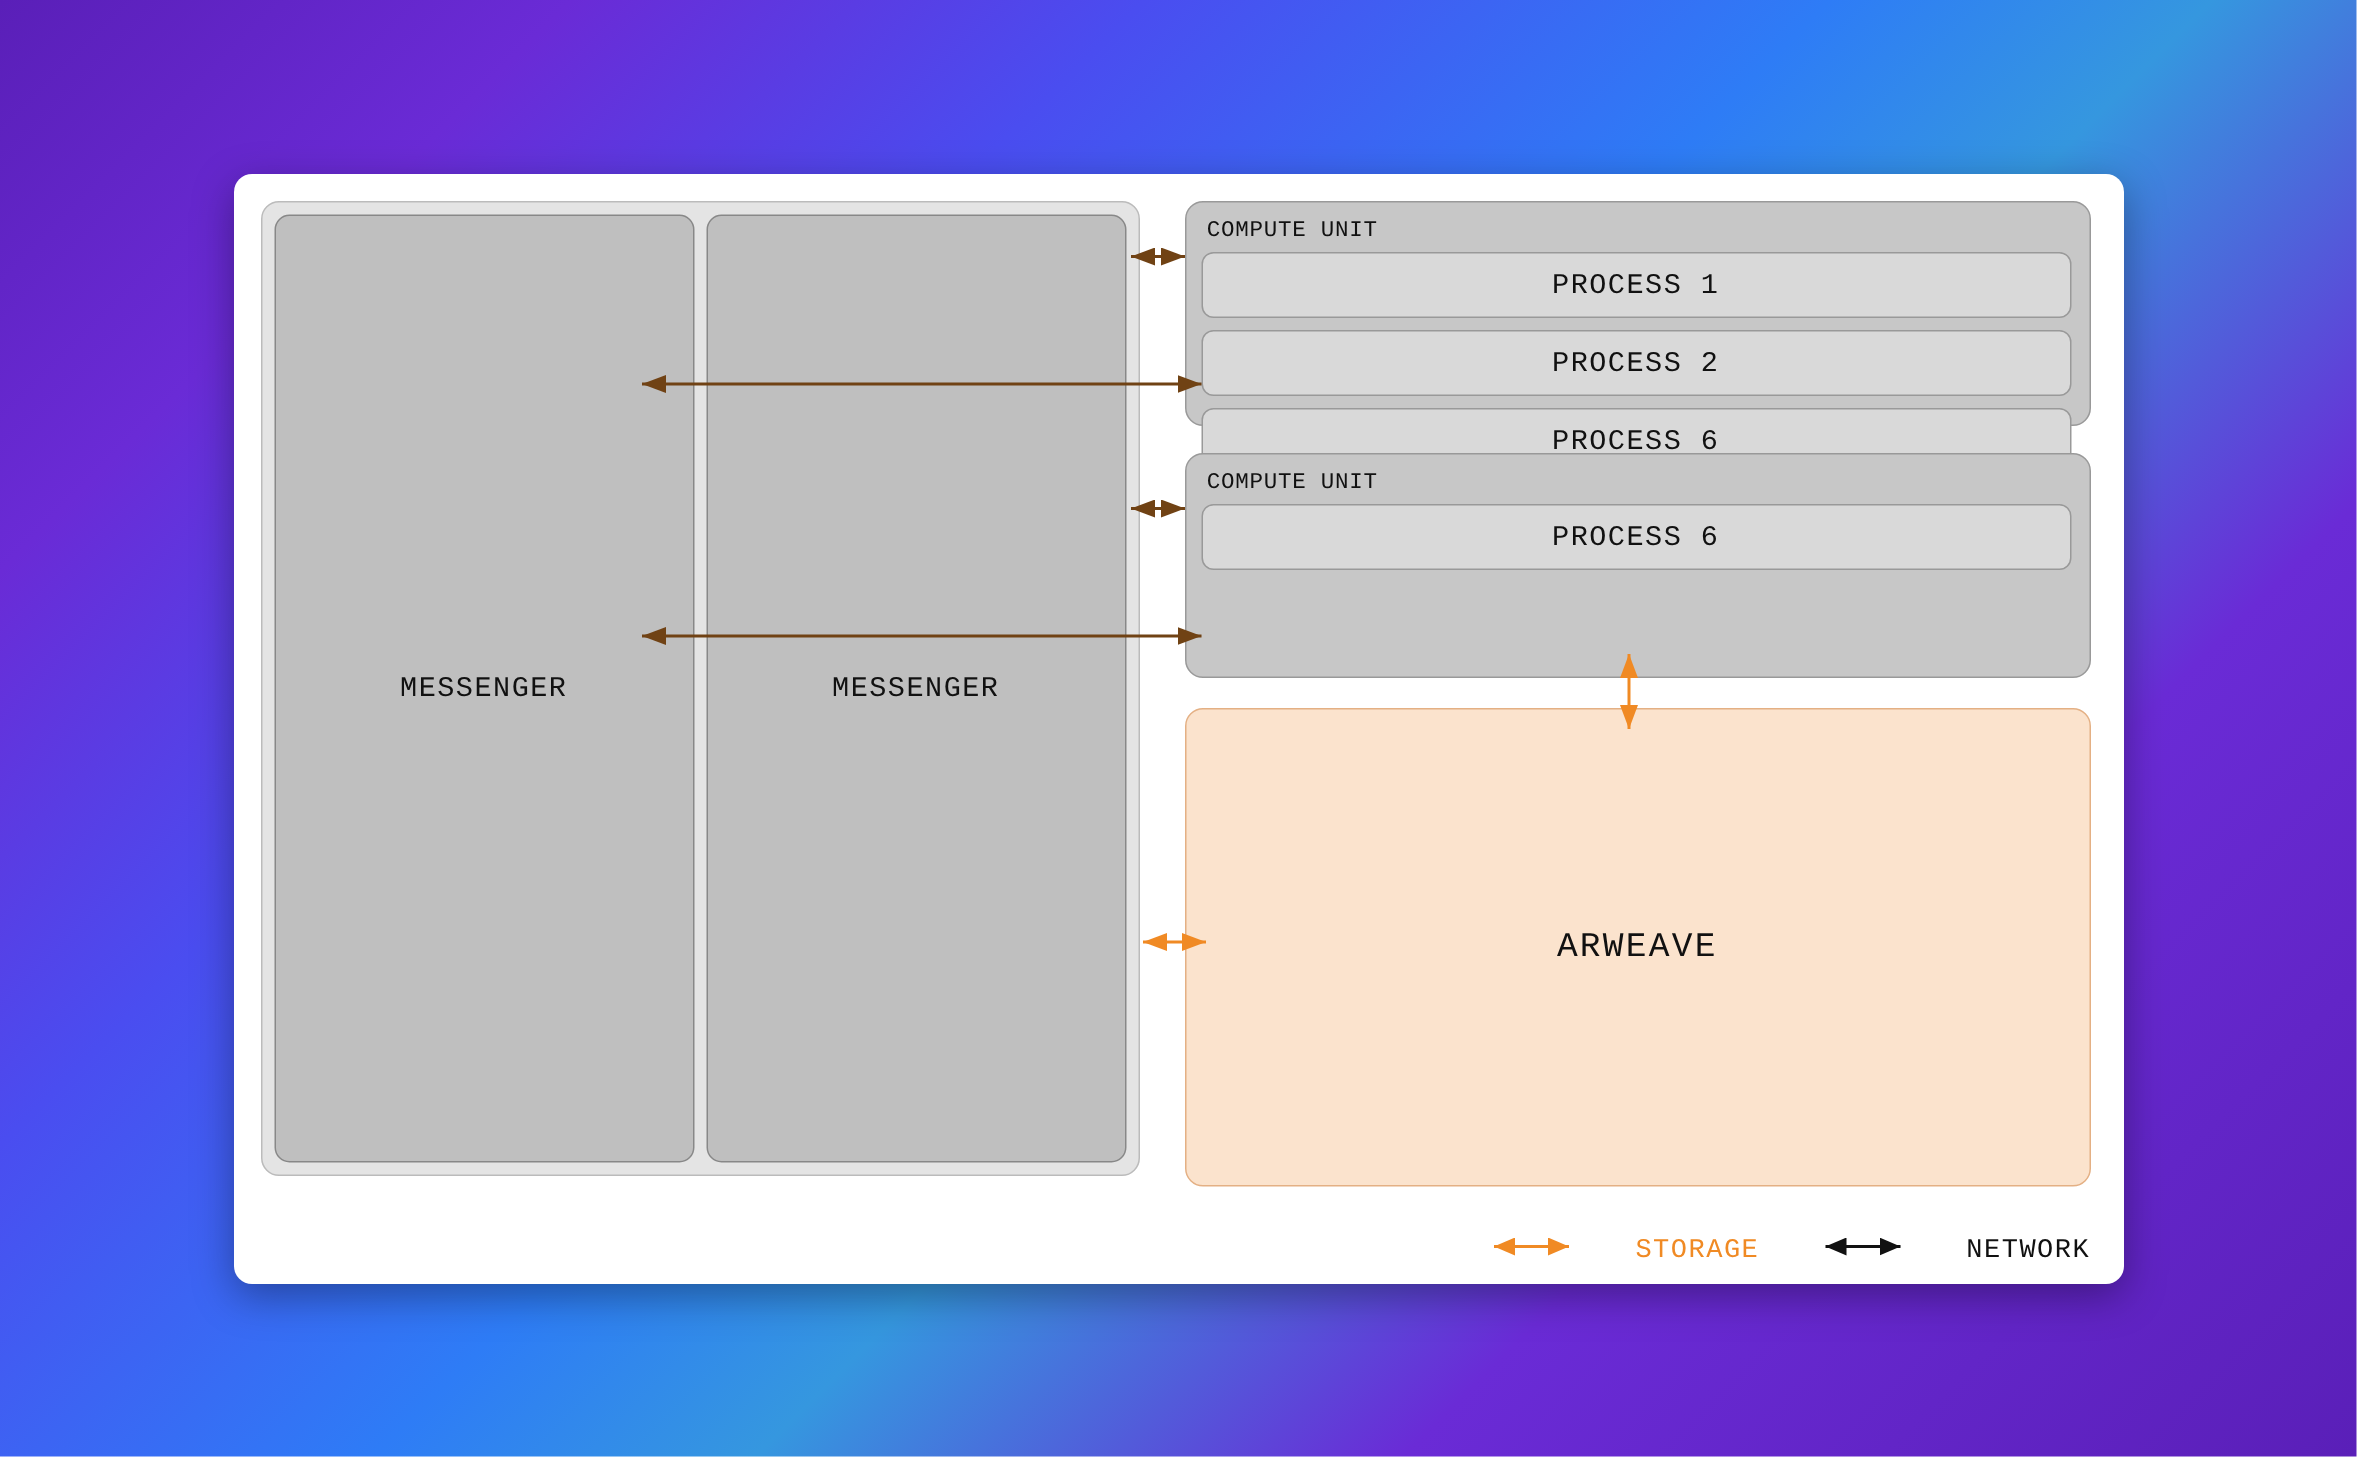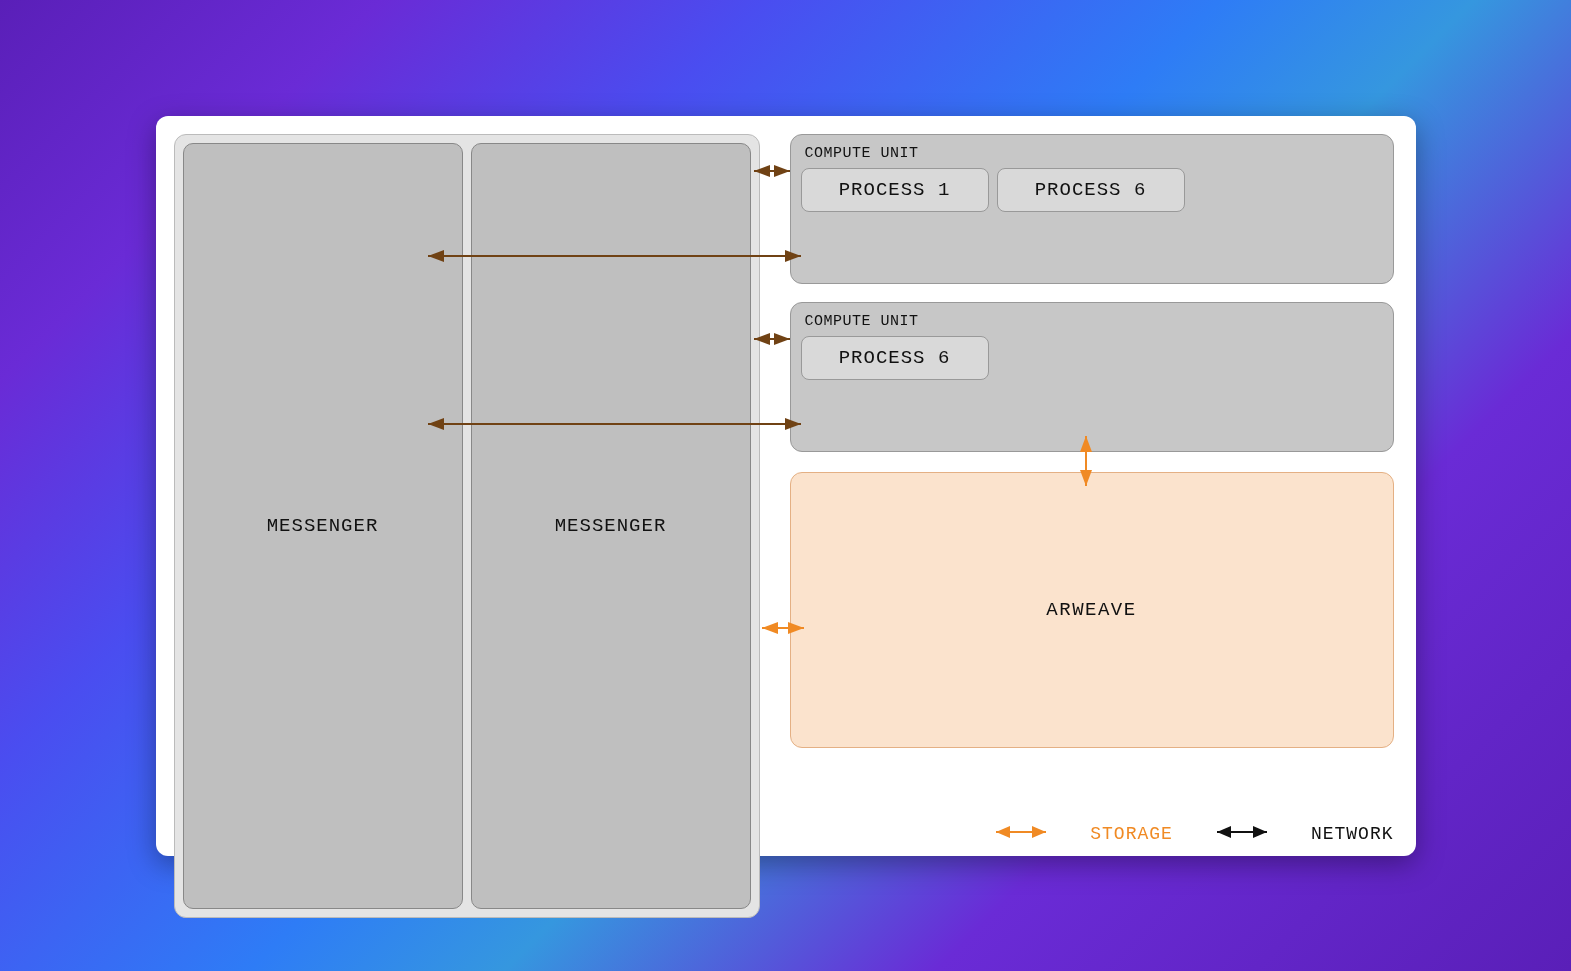--- a/index.html
+++ b/index.html
@@ -16,21 +16,21 @@
     width:1260px; height:740px;
     background:#fff;
     border-radius:12px;
     padding:18px 22px 48px 18px;
     box-shadow:0 8px 28px rgba(0,0,0,.35);
   }
   
   .left-box{
     position:absolute;
     left:18px; top:18px;
-    width:586px; height:784px;
+    width:586px; height:650px;
     background:#e4e4e4;
     border:1px solid #bbb;
     border-radius:12px;
     padding:8px;
     display:flex; gap:8px;
   }
   .pane{
     flex:1;
     background:#bfbfbf;
     border:1px solid #888;
@@ -43,39 +43,39 @@
     position:absolute;
     left:634px; right:22px;
     background:#c7c7c7;
     border:1px solid #999;
     border-radius:12px;
     padding:8px 12px 10px 10px;
   }
   .cu1{ top:18px; height:150px; }
   .cu2{ top:186px; height:150px; }
   .compute-title{ font-size:15px; letter-spacing:.5px; color:#111; padding:2px 2px 6px 4px; }
-  .proc-grid{ display:grid; grid-template-columns:1fr 1fr 1fr; gap:8px; }
+  .proc-grid{ display:grid; grid-template-columns:1fr; gap:8px; }
   .proc{
     background:#d9d9d9;
     border:1px solid #999;
     border-radius:8px;
     height:44px;
     display:flex; align-items:center; justify-content:center;
     font-size:19px; letter-spacing:1px; color:#111;
   }
   
   .arweave{
     position:absolute;
     left:634px; right:22px;
-    top:356px; height:276px;
+    top:356px; height:319px;
     background:#fbe3cd;
     border:1px solid #e4b084;
     border-radius:12px;
     display:flex; align-items:center; justify-content:center;
-    font-size:19px; letter-spacing:1.5px; color:#111;
+    font-size:23px; letter-spacing:1.5px; color:#111;
   }
   
   .legend{
     position:absolute; right:22px; bottom:12px;
     display:flex; align-items:center; gap:40px;
     font-size:18px; letter-spacing:1px;
   }
   .legend .storage-label{ color:#f08a24; }
   .legend .network-label{ color:#111; }
   .legend-arrow{ display:inline-block; vertical-align:middle; }
@@ -95,20 +95,23 @@
     <div class="pane">
       <span>MESSENGER</span>
     </div>
   </div>
 
   <div class="compute cu1">
     <div class="compute-title">COMPUTE UNIT</div>
     <div class="proc-grid">
       <div class="proc">
           <span>PROCESS 1</span>
+        </div>
+      <div class="proc">
+          <span>PROCESS 2</span>
         </div>
       <div class="proc">
           <span>PROCESS 6</span>
         </div>
     </div>
   </div>
 
   <div class="compute cu2">
     <div class="compute-title">COMPUTE UNIT</div>
     <div class="proc-grid">

